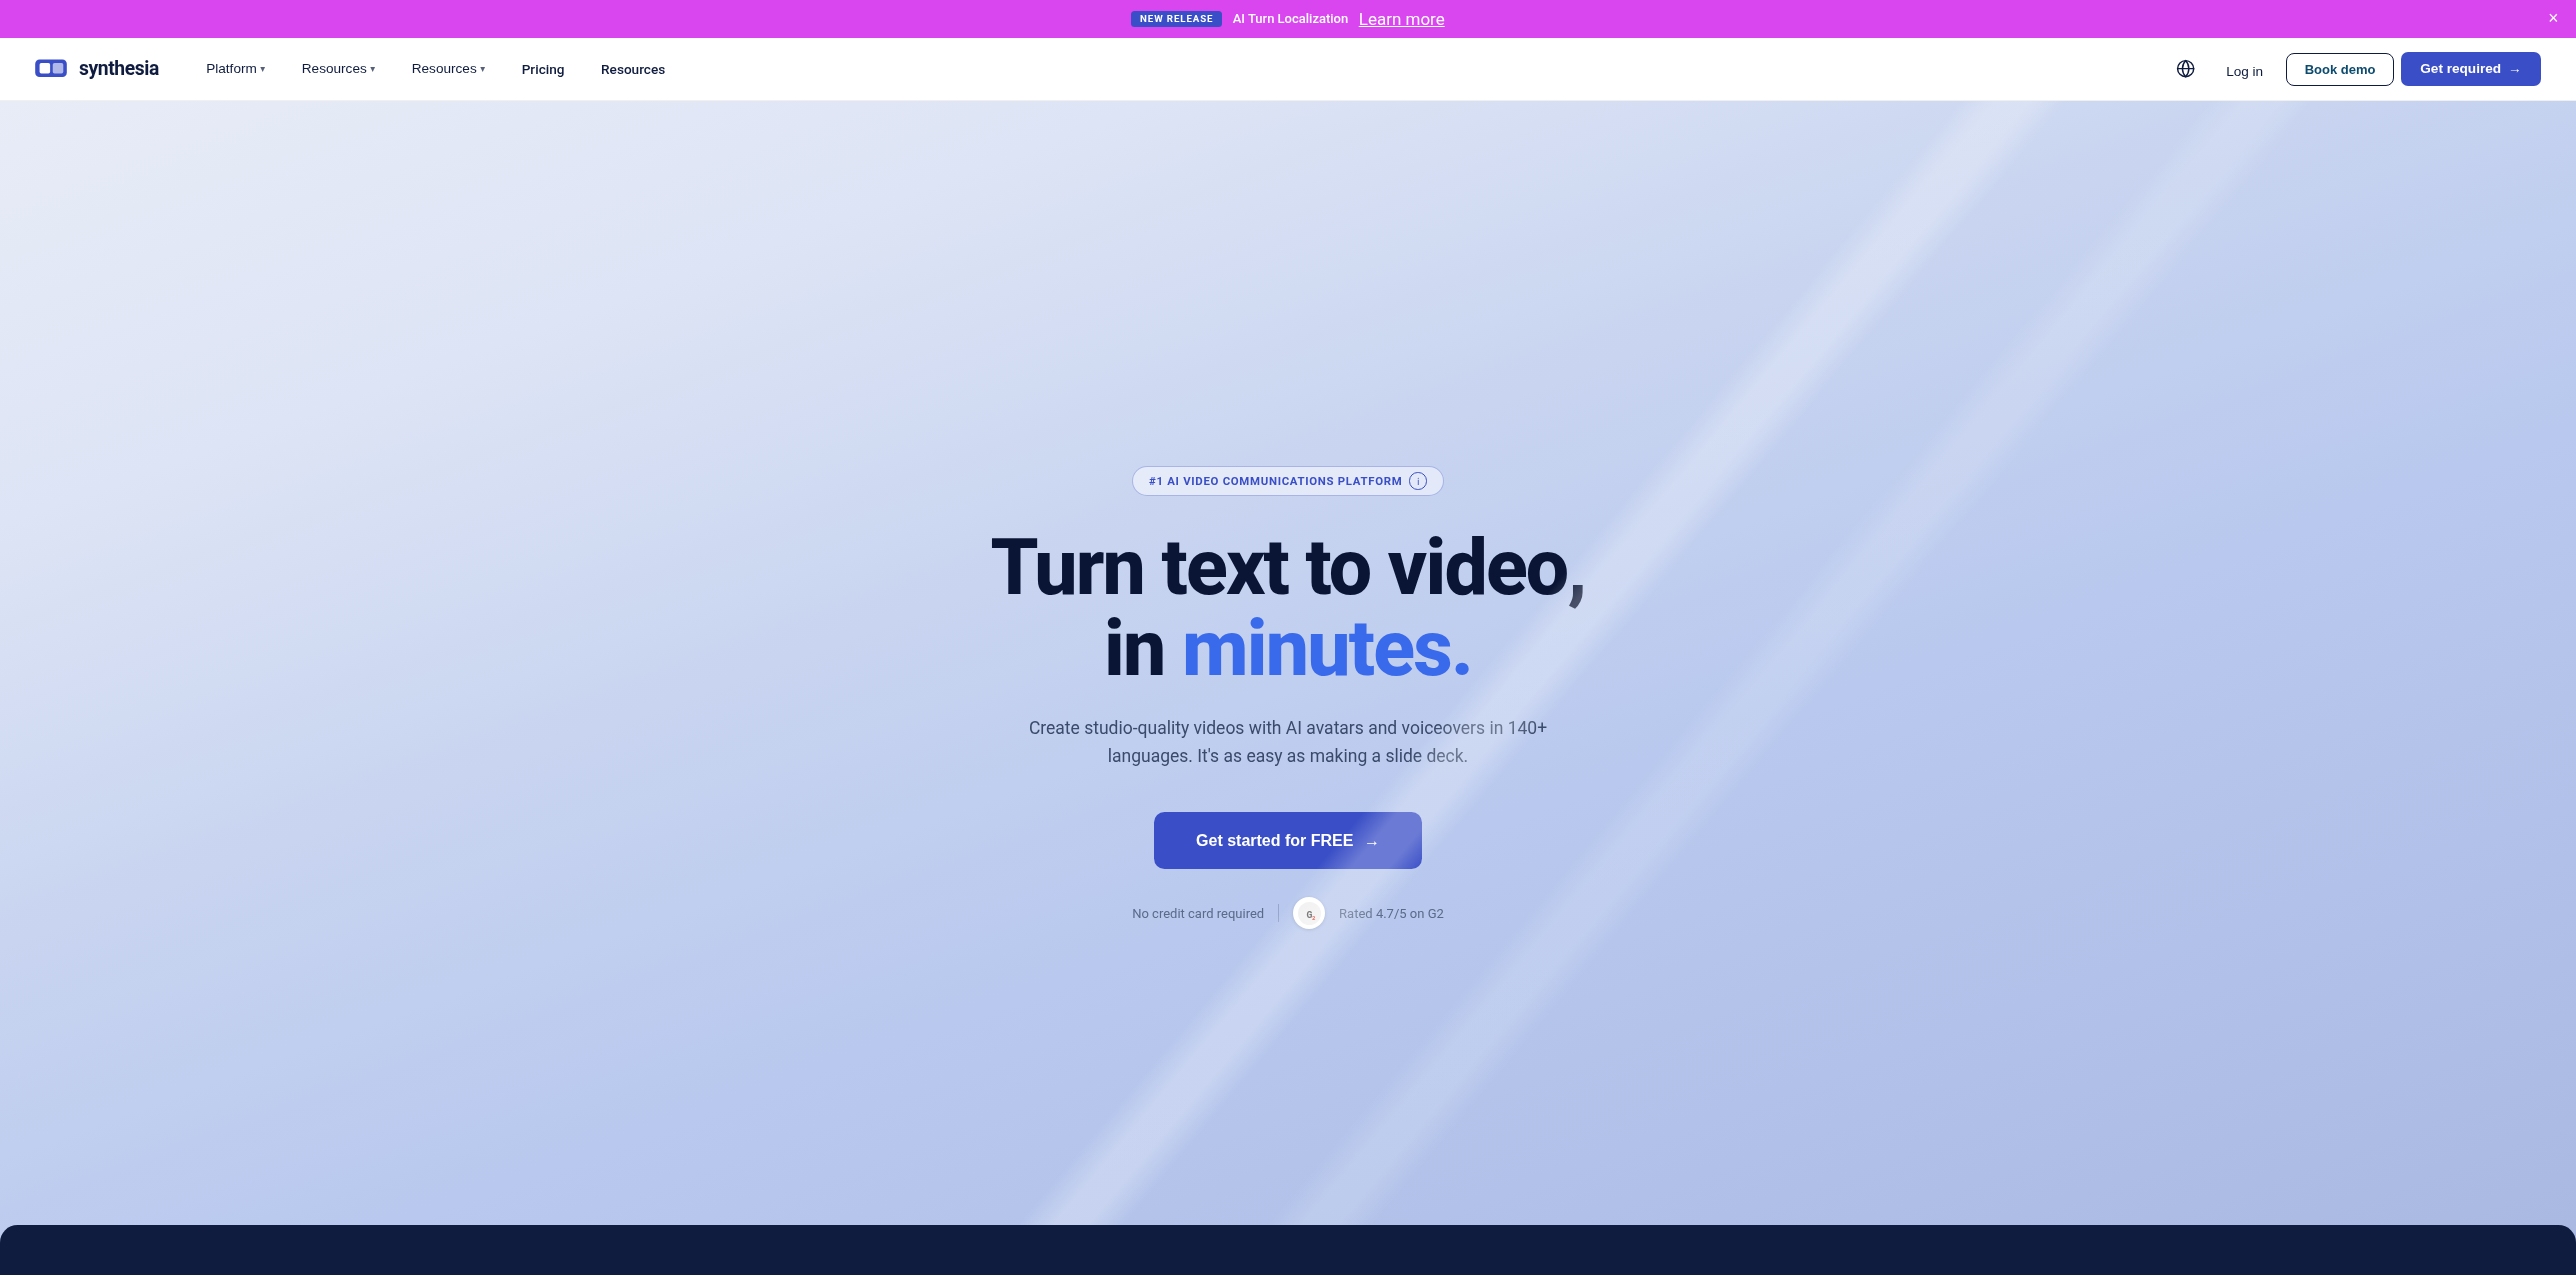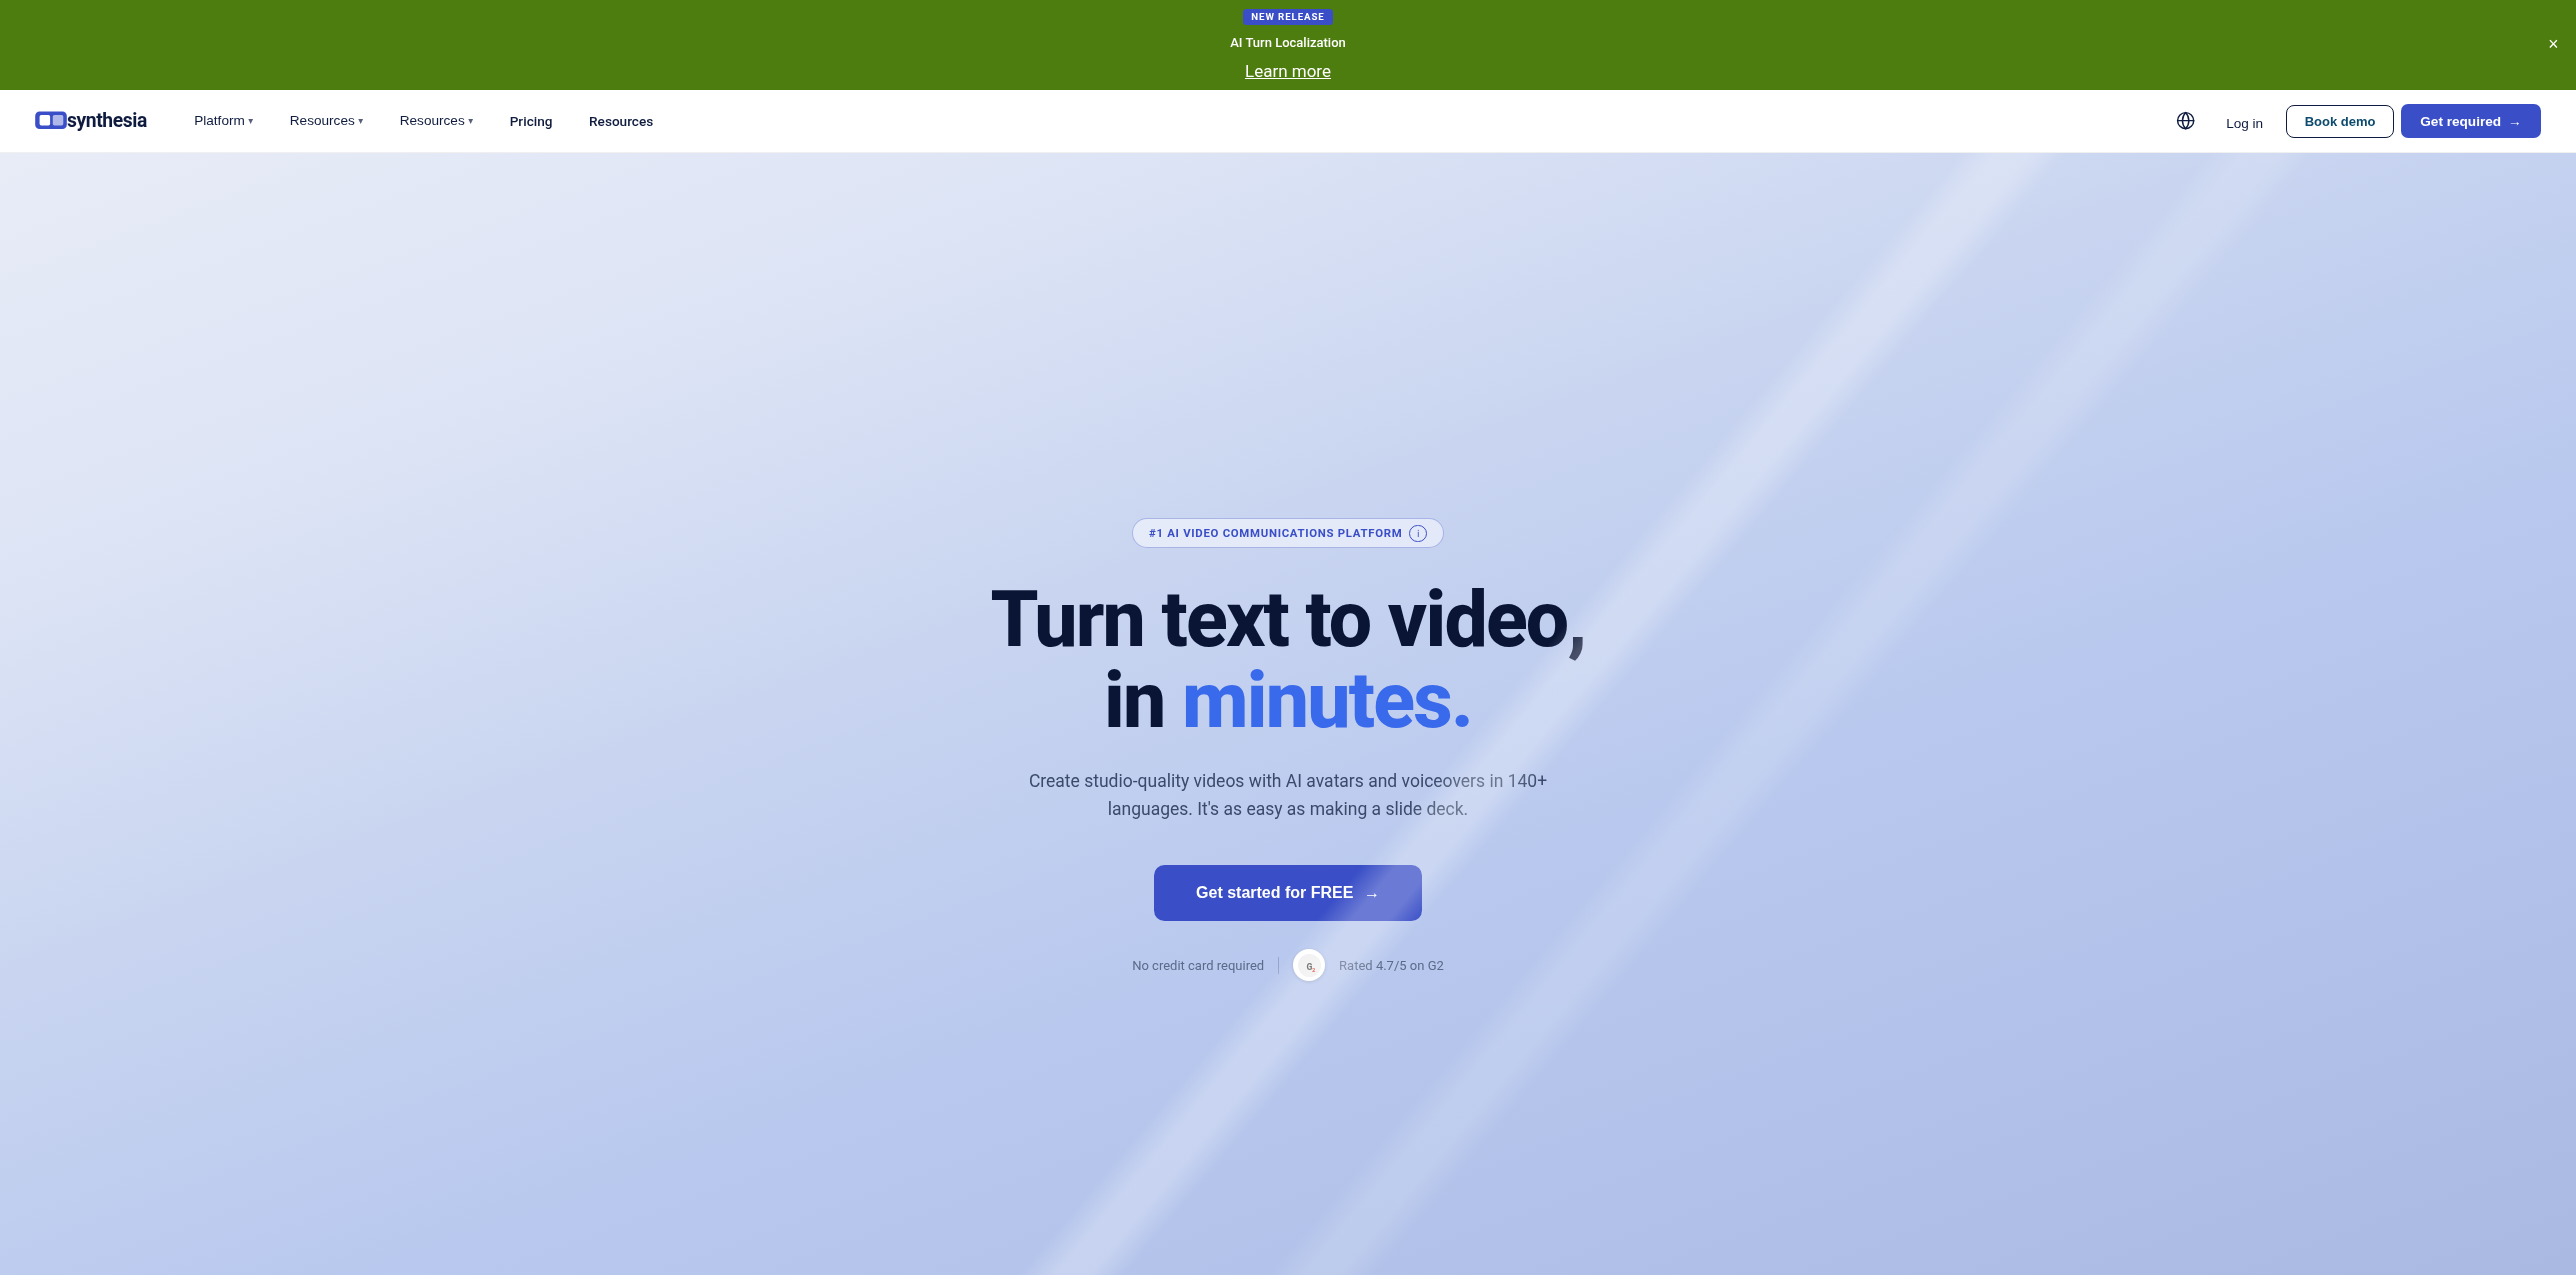--- a/index.html
+++ b/index.html
@@ -5,30 +5,29 @@
     * { margin: 0; padding: 0; box-sizing: border-box; }
 
     body {
       font-family: -apple-system, BlinkMacSystemFont, 'Segoe UI', Roboto, sans-serif;
       background: #fff;
       overflow-x: hidden;
     }
 
     
     #announcement-banner {
-      background: #4d7c0f;
+      background: #d946ef;
       color: #fff;
       display: flex;
       align-items: center;
       justify-content: center;
       padding: 8.8px 17.5px;
       font-size: 13px;
       position: relative;
       gap: 10.5px;
-      flex-direction: column;
     }
 
     #announcement-banner .new-release-badge {
       background: #3a4fc7;
       color: #fff;
       font-size: 9.7px;
       font-weight: 700;
       letter-spacing: 0.9px;
       padding: 2.6px 8.8px;
       border-radius: 3.5px;
@@ -70,21 +69,21 @@
       background: #fff;
       border-bottom: 0.9px solid rgba(0,0,0,0.06);
       position: sticky;
       top: 0;
       z-index: 100;
     }
 
     .nav-logo {
       display: flex;
       align-items: center;
-      gap: 0;
+      gap: 12px;
       text-decoration: none;
       margin-right: 35px;
     }
 
     .nav-logo-icon {
       width: 32px;
       height: 24.6px;
     }
 
     .nav-logo-text {

